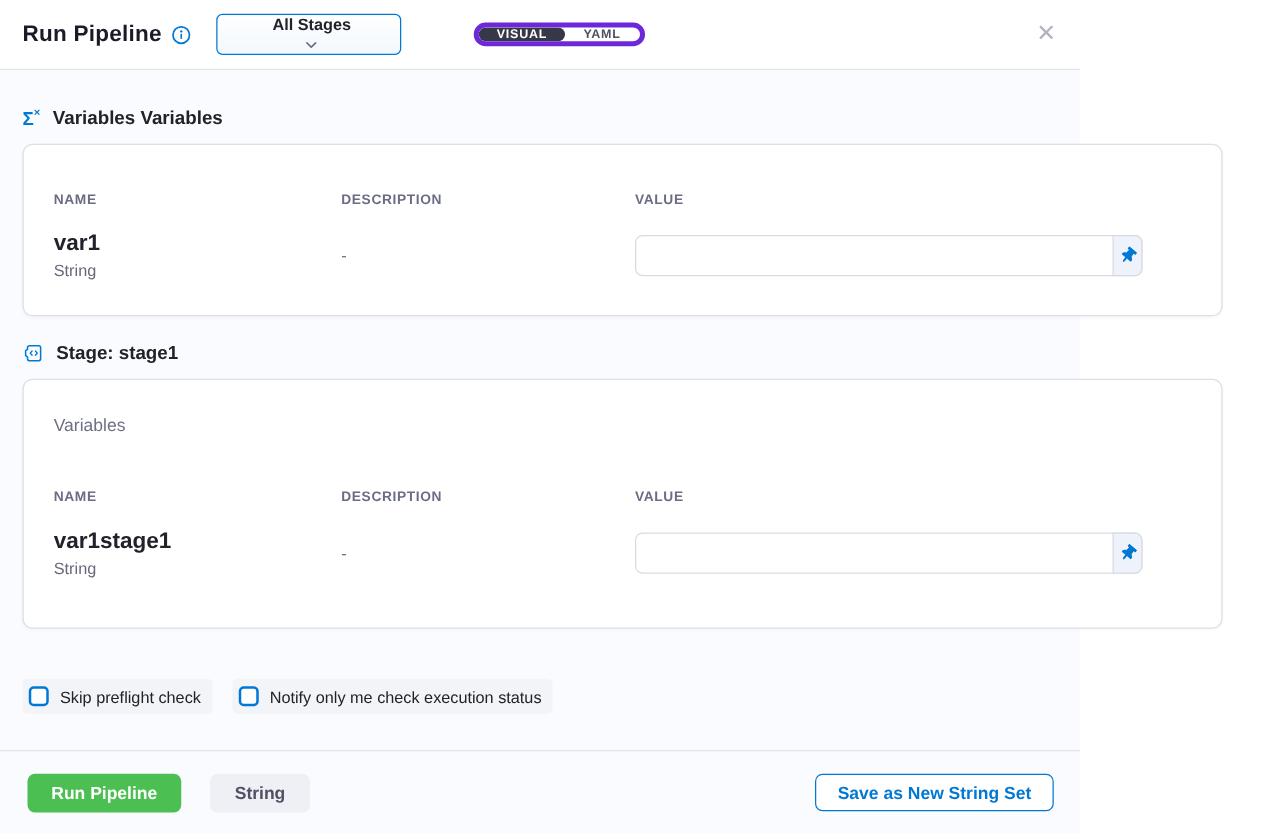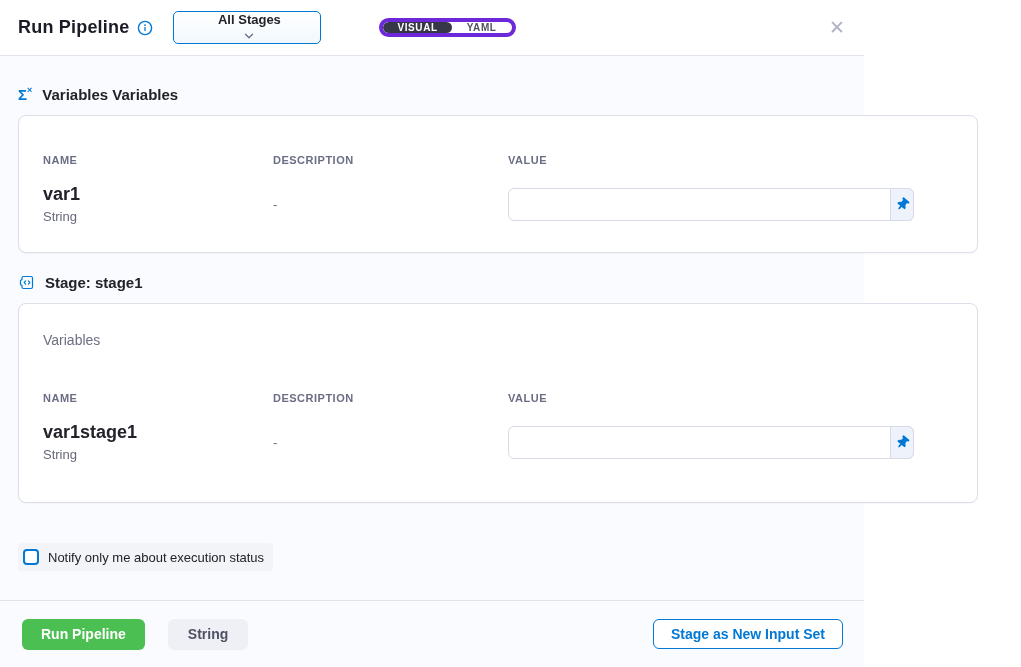--- a/index.html
+++ b/index.html
@@ -157,25 +157,29 @@
               <path d="M298 214L286 96h42c13 0 24-11 24-24V24c0-13-11-24-24-24H56C43 0 32 11 32 24v48c0 13 11 24 24 24h42L86 214C37 237 0 277 0 328c0 13 11 24 24 24h136v104c0 1 0 2 1 4l24 48c3 6 11 6 14 0l24-48c1-2 1-3 1-4V352h136c13 0 24-11 24-24 0-51-38-91-86-114z"></path>
             </svg>
           </span>
         </div>
       </div>
     </div>
 
     <div class="options-row">
       <label class="chk-group">
         <span class="chk-box"></span>
-        <span class="chk-label">Notify only me about execution status</span>
+        <span class="chk-label">Skip preflight check</span>
+      </label>
+      <label class="chk-group">
+        <span class="chk-box"></span>
+        <span class="chk-label">Notify only me check execution status</span>
       </label>
     </div>
 
   </div>
 
   <div class="footer">
     <button class="btn btn-run">Run Pipeline</button>
     <button class="btn btn-cancel">String</button>
-    <button class="btn btn-save">Stage as New Input Set</button>
+    <button class="btn btn-save">Save as New String Set</button>
   </div>
 
 </div>
 
 </body></html>

